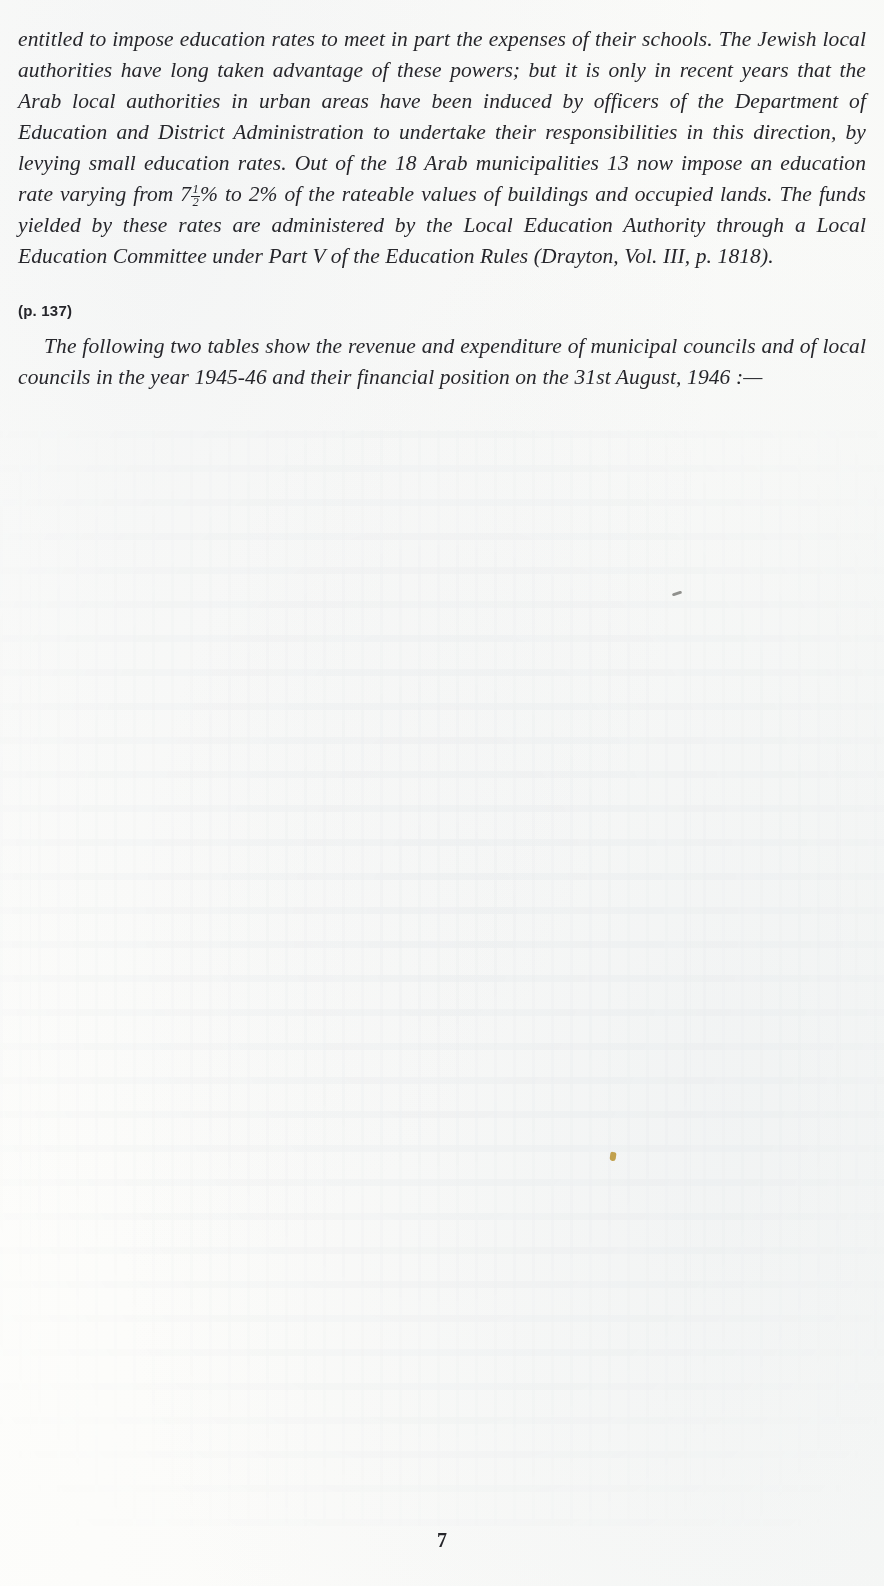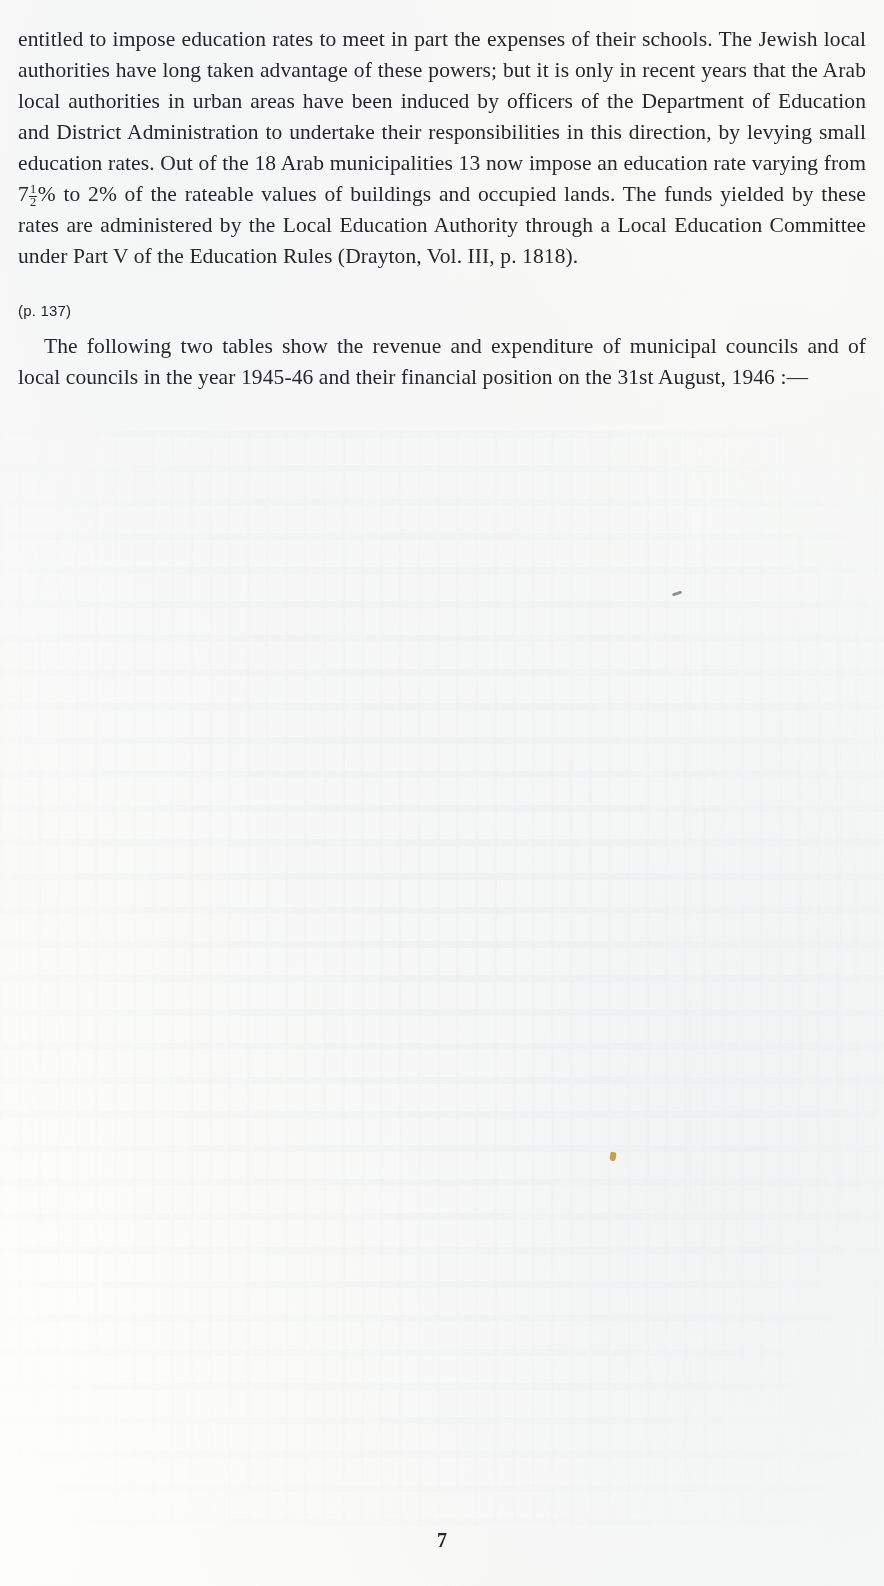--- a/index.html
+++ b/index.html
@@ -60,31 +60,32 @@
   }
 
   p.body {
     margin: 0;
     font-size: 21.5px;
     line-height: 31px;
     text-align: justify;
     text-justify: inter-word;
     letter-spacing: 0.1px;
     color: #26262b;
+    font-style: italic;
   }
   p.body.indent {
     text-indent: 26px;
   }
 
   .para-gap { height: 30px; }
 
   .page-ref {
     margin: 0;
     font-size: 15px;
-    font-weight: normal;
+    font-weight: bold;
     font-family: "Liberation Sans", sans-serif;
     color: #26262b;
     letter-spacing: 0.2px;
   }
   .ref-gap { height: 12px; }
 
   .frac {
     display: inline-block;
     vertical-align: -0.42em;
     font-size: 0.58em;

